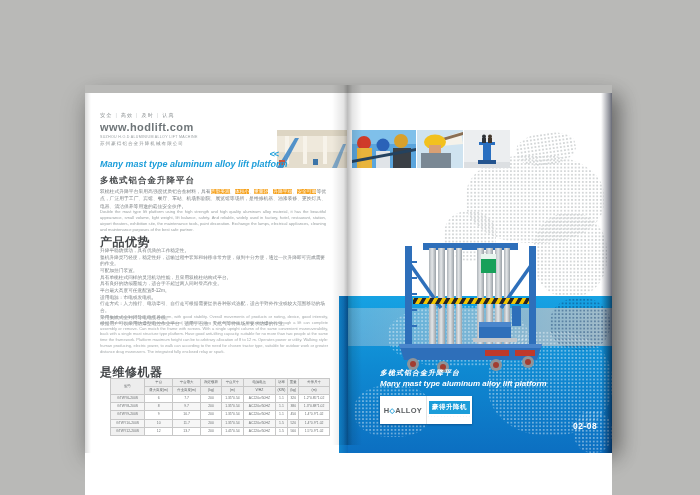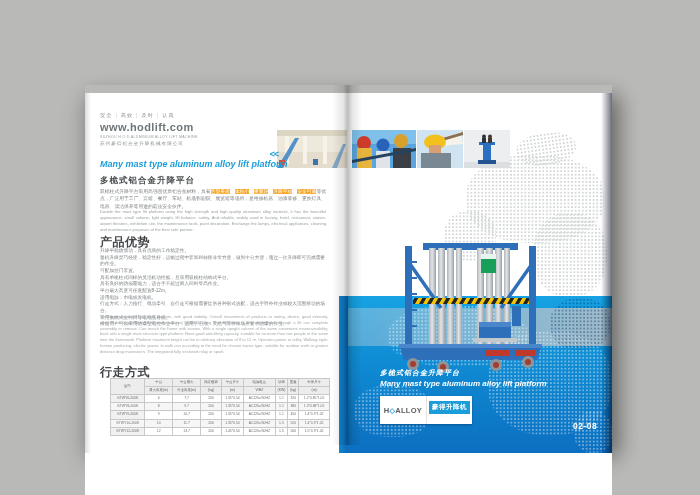--- a/index.html
+++ b/index.html
@@ -109,21 +109,21 @@
           <div>具有单桅柱式同样的灵活机动性能，且采用双桅柱结构式平台。</div>
           <div>具有良好的防倾覆能力，适合于不超过两人同时登高作业。</div>
           <div>平台最大高度可任意配置8-12m。</div>
           <div>适用电源：市电或发电机。</div>
           <div>行走方式：人力推行、电动牵引、自行走可根据需要提供各种形式选配，适合于野外作业或较大范围移动的场合。</div>
           <div>采用集成式全封闭导电电缆卷线。</div>
           <div>根据用户可以采用防爆型电控作业平台，适用于石油、天然气等特殊场所要求防爆的作业。</div>
         </div>
       <div class="adv-en">The understanding lifting work platform, with good stability. Overall movements of products or noting, device, good intensity, when the transportation significantly reduced height, loading and unloading is very convenient, through a lift can complete assembly or remove. Can match the frame with screws. With a single upright column of the same convenient maneuverability, back with a single mast structure type platform. Have good anti-tilting capacity, suitable for no more than two people at the same time the framework. Platform maximum height can be to arbitrary allocation of 8 to 12 m. Operates power or utility. Walking style: human producing, electric power, to walk can according to the need for chosen tractor type, suitable for outdoor work or greater distance drag maneuvers. The integrated fully enclosed relay or spark.</div>
 
-      <div class="h-sec h-par">行走方式</div>
+      <div class="h-sec h-par">是维修机器</div>
       <table class="ptable" id="params-table">
           <thead>
             <tr>
               <th rowspan="2">型号</th>
               <th>平台</th>
               <th>平台最大</th>
               <th>额定载荷</th>
               <th>平台尺寸</th>
               <th>电源电压</th>
               <th>功率</th>

